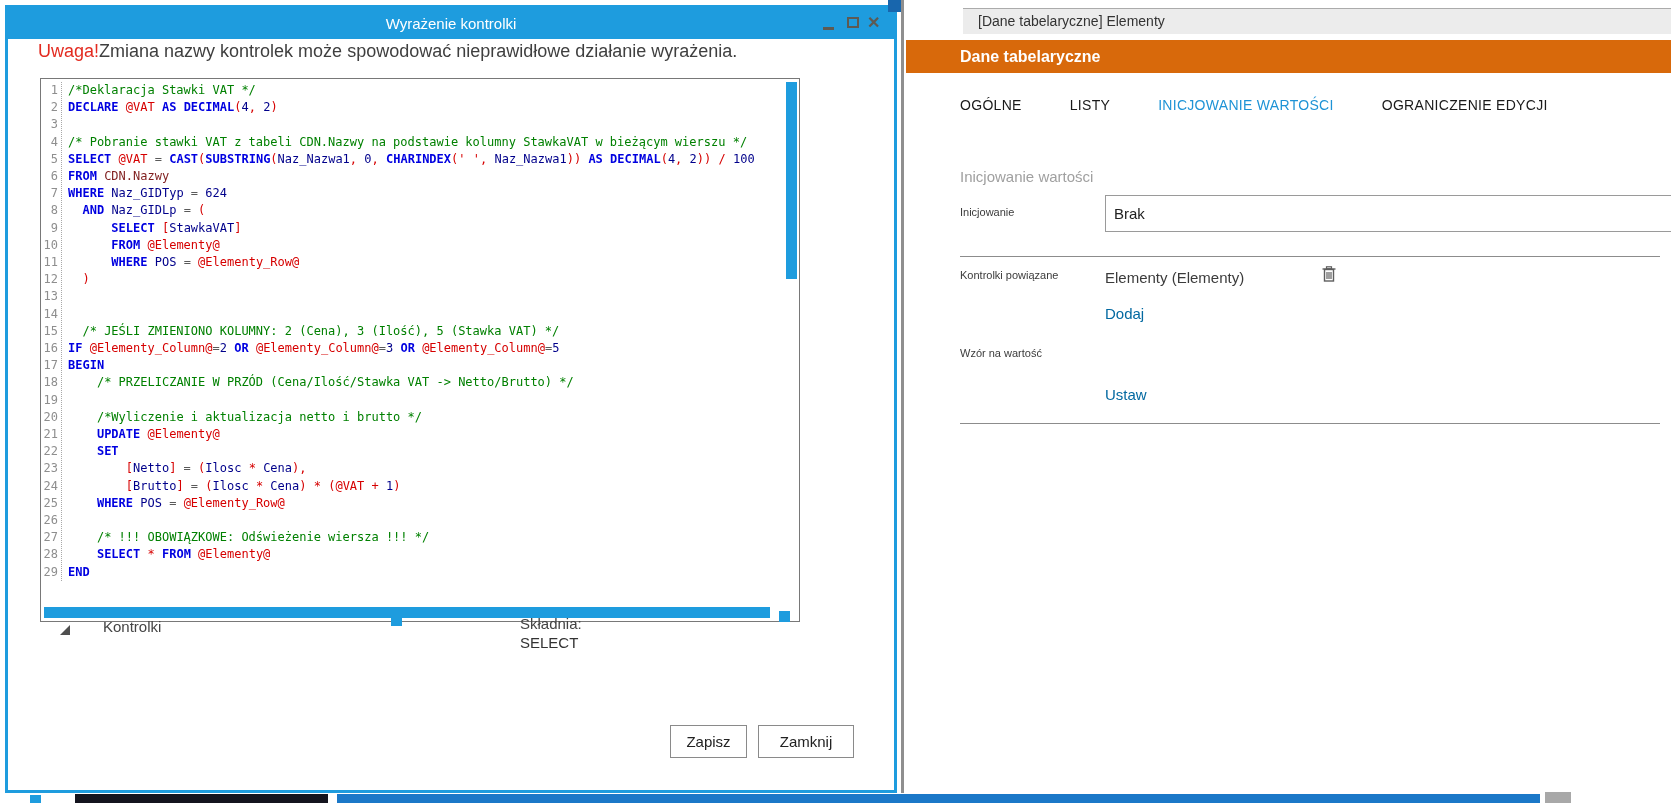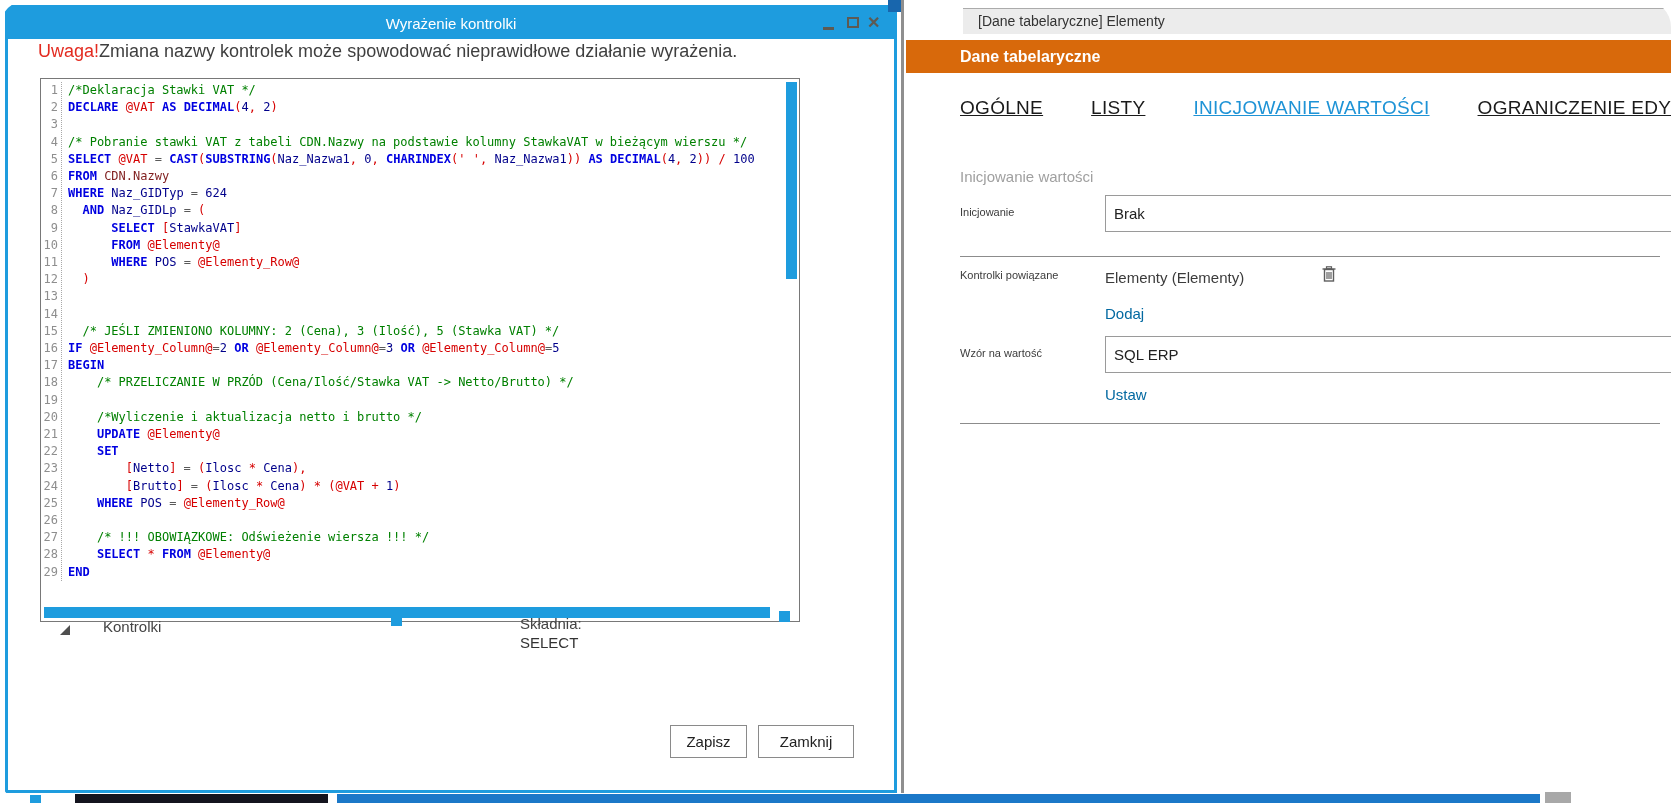--- a/index.html
+++ b/index.html
@@ -1,18 +1,18 @@
 <!DOCTYPE html>
 <html><head>
 <meta charset="utf-8">
 <style>
   * { margin:0; padding:0; box-sizing:border-box; }
   html,body { background:#fff; }
   body { font-family:"Liberation Sans", sans-serif; }
-  .page { position:relative; width:1671px; height:803px; background:#fff; overflow:hidden;border-radius:27px; }
+  .page { position:relative; width:1671px; height:803px; background:#fff; overflow:hidden; }
 
   
   .dialog { position:absolute; left:5px; top:5px; width:892px; height:788px;
             border:3px solid #1E9CDE; background:#fff; }
   .titlebar { position:absolute; left:0; top:0; width:886px; height:31px; background:#1E9CDE; }
   .titlebar .title { display:block; width:100%; text-align:center; line-height:31px;
                      color:#fff; font-size:15px; }
   .winctl { position:absolute; top:0; width:20px; height:31px; cursor:pointer; }
   .winctl-min  { left:812px; }
   .winctl-max  { left:836px; }
@@ -69,21 +69,21 @@
 
   
   .rpanel { position:absolute; left:906px; top:0; width:765px; height:793px; background:#fff; }
   .strip { position:absolute; left:57px; right:0; top:8px; height:26px;
            background:#ECECEC; border-top:1px solid #ABABAB; cursor:pointer; }
   .strip .strip-lbl { position:absolute; left:15px; top:4px; font-size:14px; color:#333; }
   .orange { position:absolute; left:0; right:0; top:40px; height:33px; background:#D8690B; }
   .orange .o-title { position:absolute; left:54px; top:0; line-height:33px;
                      color:#fff; font-size:16px; font-weight:bold; }
   .tabbar { position:absolute; left:54px; top:97px; display:flex; gap:48px; }
-  .rtab { font-size:19px; letter-spacing:.3px; color:#1A1A1A; cursor:pointer; white-space:nowrap;text-decoration:underline; }
+  .rtab { font-size:14px; letter-spacing:.3px; color:#1A1A1A; cursor:pointer; white-space:nowrap; }
   .rtab.active { color:#1E93D6; }
 
   .section-lbl { position:absolute; left:54px; top:168px; font-size:15px; color:#A0A0A0; }
   .f-lbl { position:absolute; left:54px; font-size:11px; color:#3B3B3B; }
   .f-input { position:absolute; left:199px; right:-1px; height:37px; background:#fff;
              border:1px solid #9A9A9A; padding-left:8px; font-family:"Liberation Sans", sans-serif;
              font-size:15px; color:#222; }
   .hsep { position:absolute; left:54px; right:11px; border-top:1px solid #8C8C8C; }
   .f-value { position:absolute; left:199px; font-size:15px; color:#3B3B3B; }
   .link { position:absolute; left:199px; font-size:15px; color:#0369a1; cursor:pointer; }
@@ -233,21 +233,20 @@
         <line x1="0.5" y1="3" x2="13.5" y2="3" stroke="#5E5E5E" stroke-width="1.4"></line>
         <rect x="4.5" y="0.8" width="5" height="2" fill="none" stroke="#5E5E5E" stroke-width="1.2"></rect>
         <line x1="5" y1="6" x2="5" y2="13" stroke="#5E5E5E" stroke-width="1.2"></line>
         <line x1="7" y1="6" x2="7" y2="13" stroke="#5E5E5E" stroke-width="1.2"></line>
         <line x1="9" y1="6" x2="9" y2="13" stroke="#5E5E5E" stroke-width="1.2"></line>
       </svg>
     </span>
     <span class="link" style="top:305px;">Dodaj</span>
 
     <label class="f-lbl" style="top:347px;">Wzór na wartość</label>
-    <input class="f-input" style="top: 336px;" readonly="" value="SQL ERP">
     <span class="link" style="top:386px;">Ustaw</span>
 
     <div class="hsep" style="top:423px;"></div>
   </div>
 
   <span class="frag-sq"></span>
   <span class="frag-dark"></span>
   <span class="frag-blue"></span>
   <span class="frag-gray"></span>
 </div>

